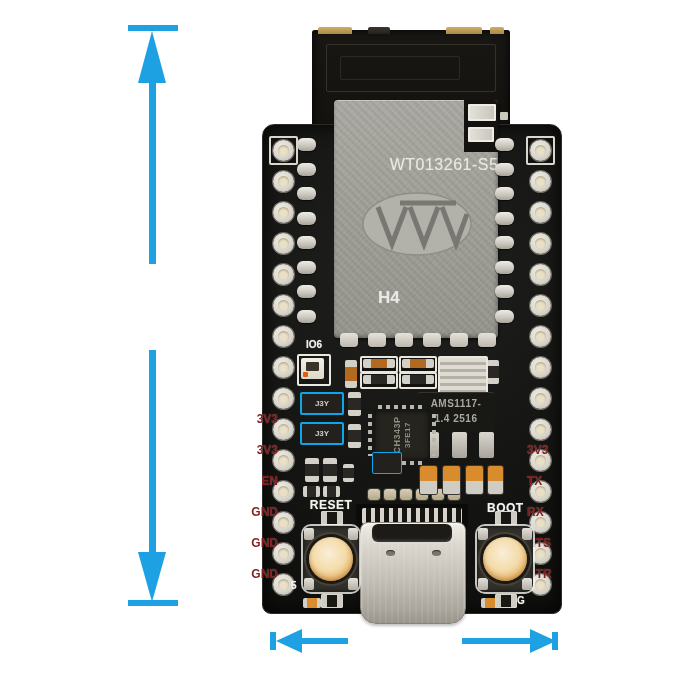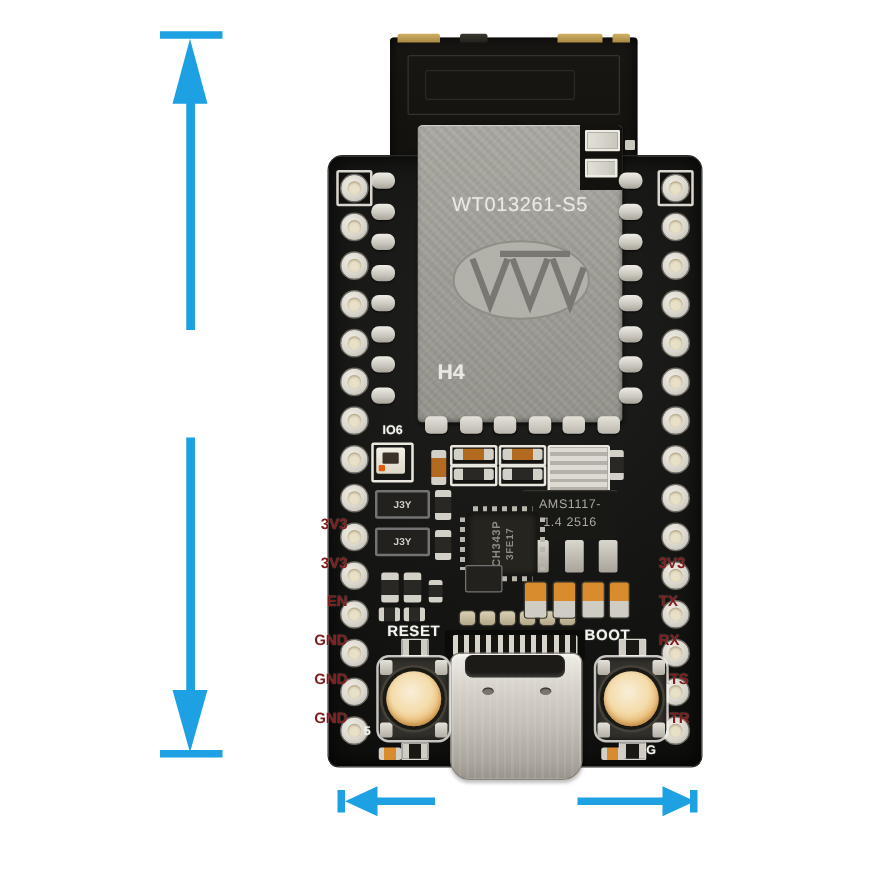--- a/index.html
+++ b/index.html
@@ -26,21 +26,21 @@
 
   
   #shield{left:334px;top:100px;width:164px;height:238px;border-radius:4px;
       background:
         repeating-linear-gradient(135deg, rgba(255,255,255,.045) 0 2px, rgba(0,0,0,0) 2px 4px),
         repeating-linear-gradient(45deg, rgba(0,0,0,.05) 0 3px, rgba(0,0,0,0) 3px 6px),
         linear-gradient(180deg,#aaa9a2 0%, #a09f98 45%, #96958d 100%);
       box-shadow:inset 0 1px 0 rgba(255,255,255,.45), inset -1px -2px 4px rgba(0,0,0,.35), 1px 2px 3px rgba(0,0,0,.5);}
   #shield-notch{left:464px;top:100px;width:34px;height:52px;background:#14120f;border-radius:0 4px 0 0;}
   .notch-comp{background:linear-gradient(90deg,#e3e0d8,#c9c6bd);border:2px solid #edebe2;border-radius:1px;}
-  .shield-txt{color:#e9e8e2;text-shadow:0 0 1px rgba(255,255,255,.35);}
+  .shield-txt{color:#e9e8e2;text-shadow:0 0 1px rgba(255,255,255,.35);padding-left:28px;}
 
   
   .silk{font-weight:bold;color:#f3f2ed;text-shadow:0 0 1px rgba(255,255,255,.5);}
 
   
   .pin-square{width:25px;height:25px;border:2px solid #d9d6cd;background:#13110f;border-radius:2px;}
   .pin-ring{width:21px;height:21px;border-radius:50%;
       background:radial-gradient(circle at 40% 35%, #efede6 0%, #d9d6cd 55%, #b7b3a9 100%);
       box-shadow:0 0 0 1px #6d6a62;}
   .pin-hole{width:11px;height:11px;border-radius:50%;background:#e9e0c8;
@@ -55,34 +55,34 @@
 
   
   .pv-h{background:linear-gradient(90deg,#d3d0c7 0 24%, #2a2824 24% 76%, #d3d0c7 76%);border-radius:2px;}
   .pv-v{background:linear-gradient(180deg,#d3d0c7 0 24%, #2a2824 24% 76%, #d3d0c7 76%);border-radius:2px;}
   .pv-o{background:linear-gradient(90deg,#d3d0c7 0 24%, #b26a20 24% 76%, #d3d0c7 76%);border-radius:2px;}
   .pv-box{border:2px solid #e8e6dd;border-radius:2px;background:#141310;}
   .cap-o{background:linear-gradient(180deg,#d98c2e 0 52%, #cfccc3 52%);border-radius:2px;box-shadow:0 0 0 1px #3a3832;}
 
   
   #ams-body{left:418px;top:392px;width:76px;height:40px;background:#181815;border-radius:2px;
-      box-shadow:inset 0 1px 0 rgba(255,255,255,.12);color:#aba79e;font-size:10px;font-weight:normal;
+      box-shadow:inset 0 1px 0 rgba(255,255,255,.12);color:#aba79e;font-size:10px;font-weight:bold;
       text-align:center;line-height:1.45;padding-top:5px;box-sizing:border-box;letter-spacing:.5px;}
   #ams-tab{left:438px;top:356px;width:46px;height:36px;
       background:repeating-linear-gradient(180deg,#dedbd3 0 4px,#b5b1a8 4px 7px);
       border:2px solid #e9e7de;border-radius:2px;}
   .ams-lead{width:15px;height:26px;background:linear-gradient(180deg,#d9d6cd,#a8a49b);border-radius:2px;}
   #uart{left:374px;top:410px;width:56px;height:50px;background:#26241f;border-radius:3px;
       box-shadow:inset 0 0 6px rgba(0,0,0,.8);}
   .qfn-pins-v{width:4px;background:repeating-linear-gradient(180deg,#b9b6ad 0 4px, rgba(0,0,0,0) 4px 8px);}
   .qfn-pins-h{height:4px;background:repeating-linear-gradient(90deg,#b9b6ad 0 4px, rgba(0,0,0,0) 4px 8px);}
   #uart-txt{left:374px;top:410px;width:56px;height:50px;display:flex;flex-direction:column;
       align-items:center;justify-content:center;transform:rotate(-90deg);color:#8f8c82;
       font-size:9px;font-weight:bold;letter-spacing:.5px;line-height:1.2;}
-  .sot{background:#22211d;border:2px solid #737373;border-radius:2px;color:#d0cec6;
+  .sot{background:#22211d;border:2px solid #0ea5e9;border-radius:2px;color:#d0cec6;
       font-size:8px;font-weight:bold;text-align:center;}
 
   
   .btn-base{width:56px;height:66px;background:#33312c;border-radius:8px;
       box-shadow:0 0 0 2px rgba(244,243,238,.8), inset 0 0 6px rgba(0,0,0,.7);}
   .btn-tab{width:10px;height:12px;background:linear-gradient(180deg,#e4e1d9,#b3afa5);border-radius:2px;}
   .btn-dome{width:44px;height:44px;border-radius:50%;
       background:radial-gradient(circle at 45% 38%, #f9eed8 0%, #f4dcab 45%, #e6b269 75%, #cf9140 100%);
       box-shadow:0 0 0 3px #1b1914, 0 0 0 5px #46423a, inset 0 -2px 4px rgba(150,90,20,.45);}
   .btn-term{width:20px;height:12px;background:linear-gradient(90deg,#cfccc3 0 25%, #191813 25% 75%, #cfccc3 75%);
@@ -259,21 +259,21 @@
       <div class="abs pin-ring" style="left:529.5px;top:542.5px;"></div>
       <div class="abs pin-hole" style="left:534.5px;top:547.5px;"></div>
       <div class="abs pin-label" style="left:527px;top:536px;width:40px;text-align:left;">RTS</div>
       <div class="abs pin-ring" style="left:529.5px;top:573.5px;"></div>
       <div class="abs pin-hole" style="left:534.5px;top:578.5px;"></div>
       <div class="abs pin-label" style="left:527px;top:567px;width:40px;text-align:left;">DTR</div>
     </div>
 
   <div class="abs silk" style="left:306px;top:339px;font-size:10px;">IO6</div>
   <div class="abs silk" style="left:300px;top:498px;width:62px;text-align:center;font-size:12px;letter-spacing:.5px;">RESET</div>
-  <div class="abs silk" style="left:456px;top:501px;width:60px;text-align:center;font-size:12px;letter-spacing:.5px;">BOOT</div>
+  <div class="abs silk" style="left:487px;top:501px;width:60px;text-align:left;font-size:12px;letter-spacing:.5px;">BOOT</div>
   <div class="abs silk" style="left:291px;top:580px;font-size:10px;">5</div>
   <div class="abs silk" style="left:517px;top:595px;font-size:10px;">G</div>
 
   <div class="abs" id="led-outline"></div>
   <div class="abs" id="led-body"></div>
   <div class="abs" id="led-die"></div>
   <div class="abs" id="led-dot"></div>
 
   <div class="abs pv-o" style="left:345px;top:360px;width:12px;height:28px;background:linear-gradient(180deg,#d3d0c7 0 24%, #b26a20 24% 76%, #d3d0c7 76%);"></div>
   <div class="abs pv-box" style="left:360px;top:356px;width:34px;height:13px;">

